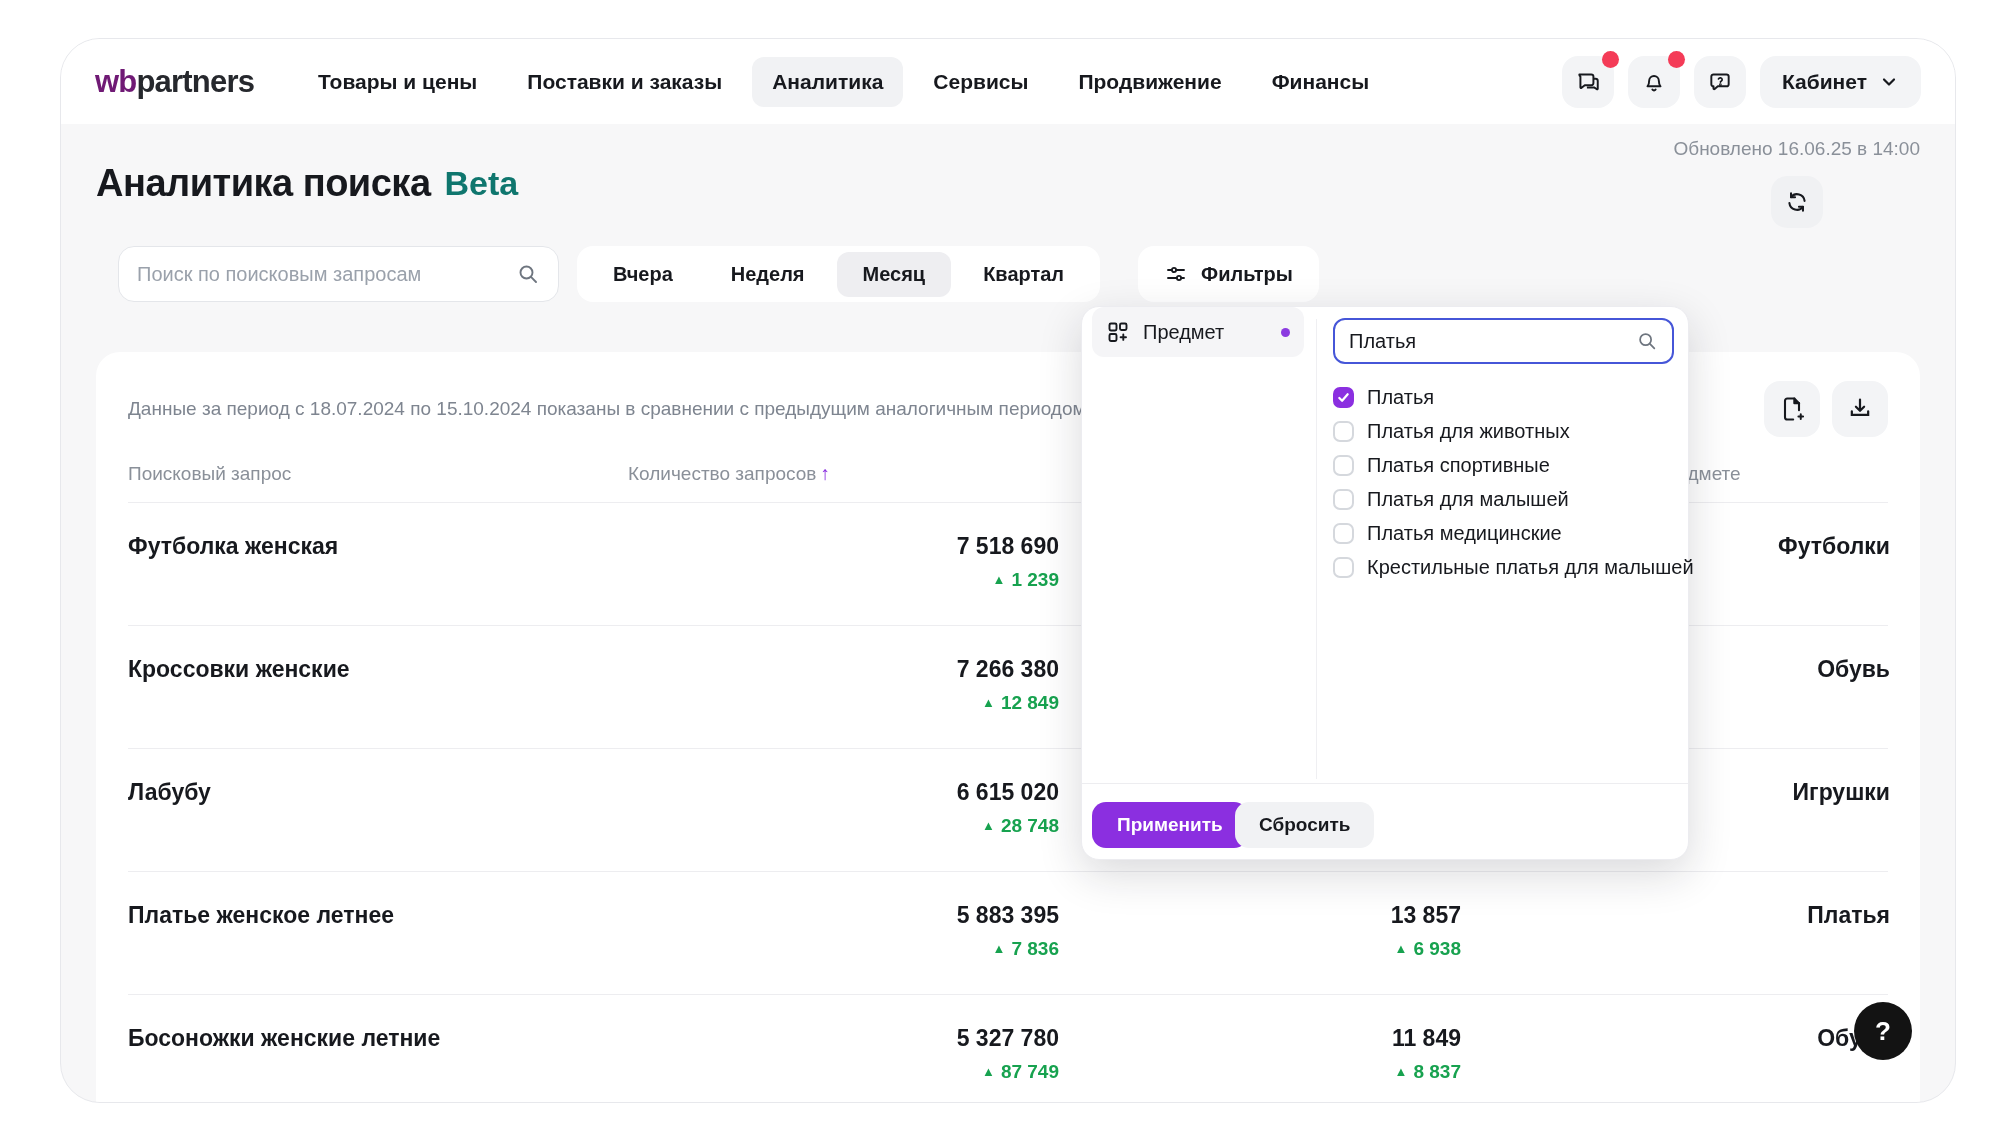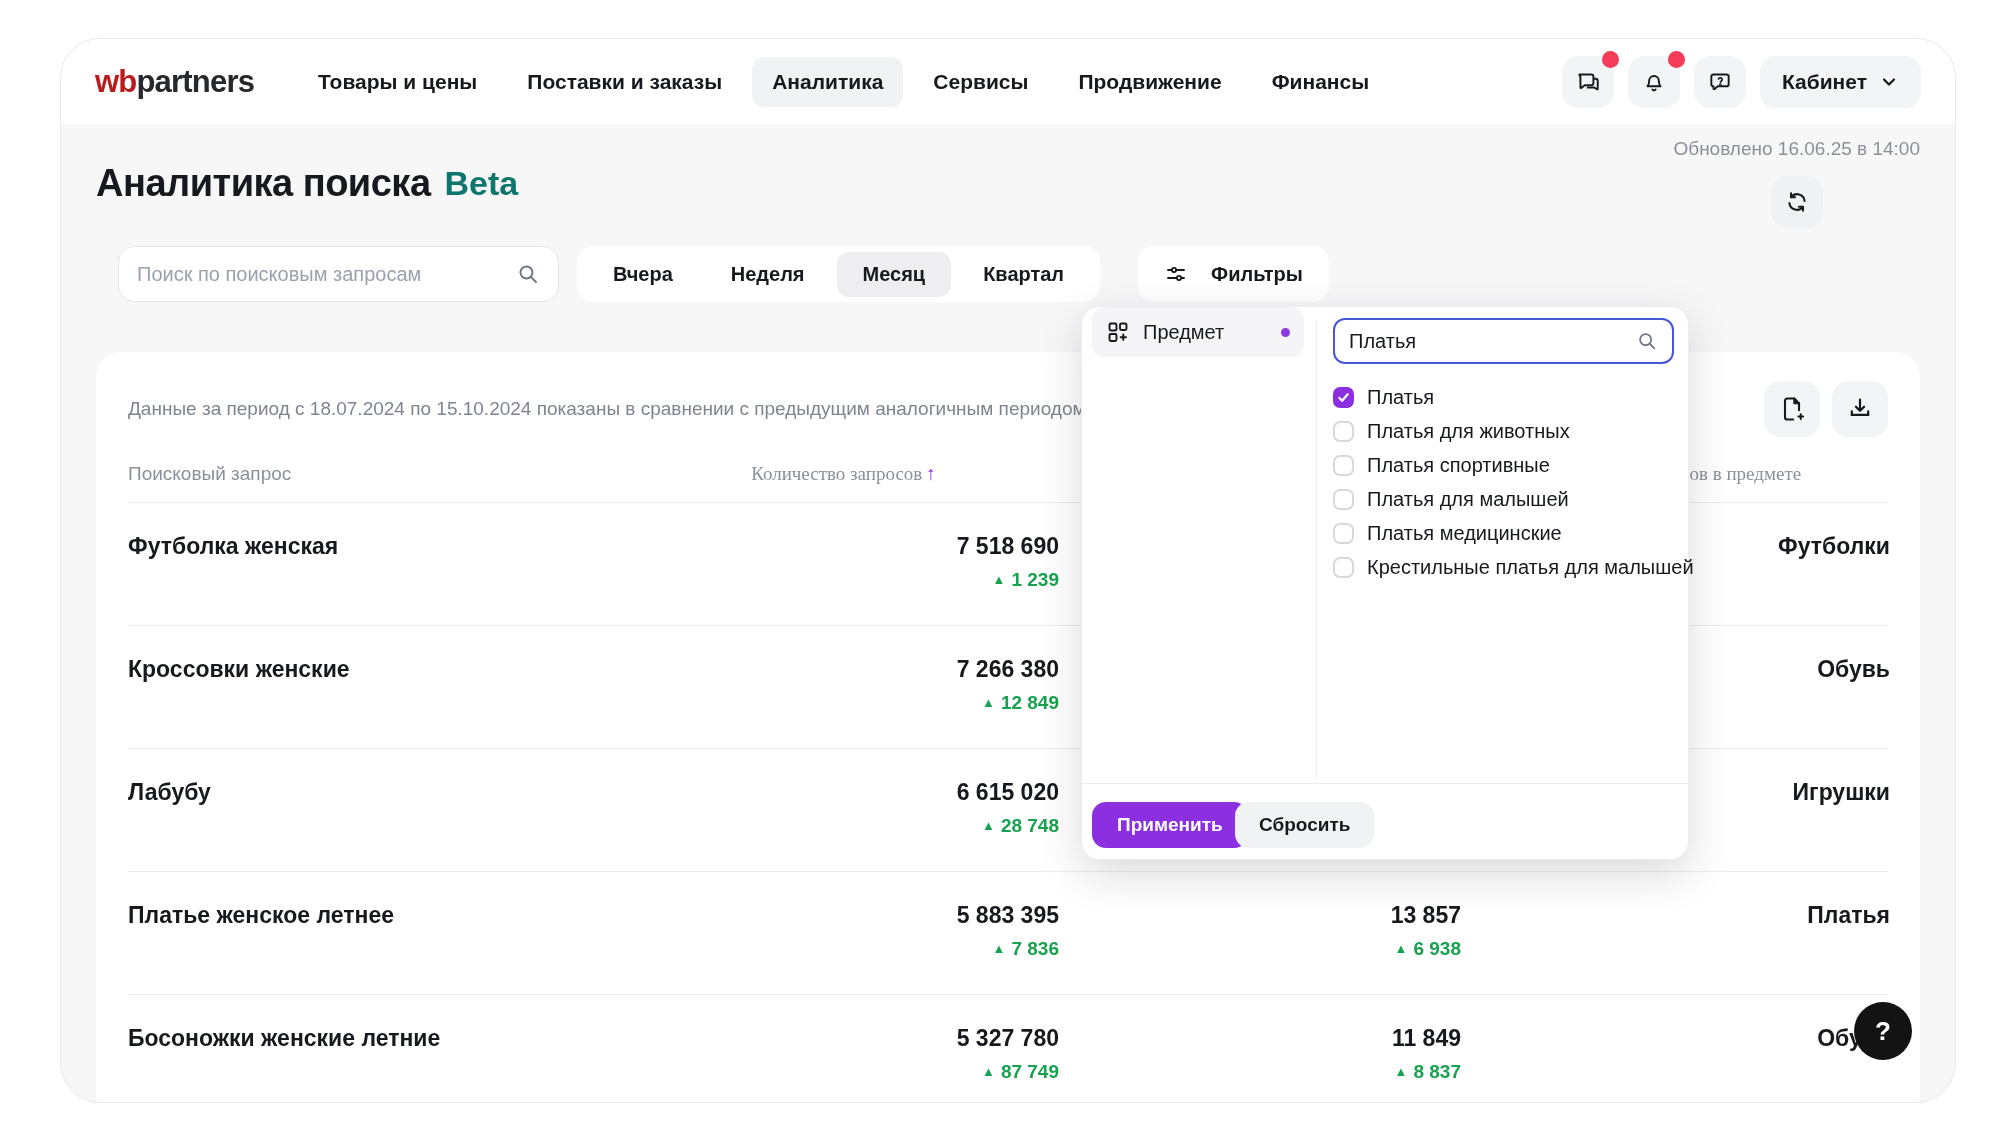--- a/index.html
+++ b/index.html
@@ -3,21 +3,21 @@
 <meta charset="utf-8">
 <style>
   * { margin:0; padding:0; box-sizing:border-box; }
   html,body { width:2016px; height:1146px; background:#fff; font-family:"Liberation Sans", sans-serif; color:#17191e; }
   .window { position:absolute; left:60px; top:38px; width:1896px; height:1065px; background:#f7f7f8;
             border:1px solid #e7e8ec; border-radius:40px; overflow:hidden; }
 
   
   .topnav { height:85px; background:#fff; display:flex; align-items:center; padding:0 34px; }
   .logo { font-size:31px; font-weight:700; letter-spacing:-0.8px; margin-right:44px; white-space:nowrap; }
-  .logo .wb { color:#b91c1c; } .logo .partners { color:#26282d; }
+  .logo .wb { color:#701a75; } .logo .partners { color:#26282d; }
   .nav-items { display:flex; align-items:center; gap:10px; }
   .nav-item { padding:13px 20px; font-size:21px; font-weight:600; border-radius:12px; cursor:pointer; white-space:nowrap; }
   .nav-item.active { background:#f1f2f4; }
   .nav-right { margin-left:auto; display:flex; align-items:center; gap:14px; }
   .icon-btn { width:52px; height:52px; border-radius:16px; background:#f3f4f6; display:flex; align-items:center; justify-content:center; position:relative; cursor:pointer; }
   .dot-badge { position:absolute; top:-5px; right:-5px; width:17px; height:17px; border-radius:50%; background:#f43b57; }
   .cabinet { height:52px; border-radius:16px; background:#f3f4f6; padding:0 22px; font-size:21px; font-weight:600; display:flex; align-items:center; gap:12px; cursor:pointer; }
 
   
   .content { padding:0 35px; position:relative; }
@@ -28,33 +28,33 @@
   .updated { font-size:19px; color:#8a9099; }
   .refresh-btn { width:52px; height:52px; border-radius:16px; background:#f0f1f3; display:flex; align-items:center; justify-content:center; cursor:pointer; }
 
   .controls-row { margin-top:40px; display:flex; align-items:center;padding-left:22px; }
   .search-box { width:441px; height:56px; background:#fff; border:1px solid #e4e6ea; border-radius:16px; display:flex; align-items:center; padding:0 18px; }
   .search-box input { flex:1; border:none; outline:none; font-size:20px; font-family:inherit; color:#17191e; background:transparent; }
   .search-box input::placeholder { color:#9aa1ab; }
   .tabs { margin-left:18px; height:56px; background:#fff; border-radius:16px; display:flex; align-items:center; padding:0 10px; gap:6px; }
   .tab { padding:11px 26px; font-size:20px; font-weight:600; border-radius:12px; cursor:pointer; white-space:nowrap; }
   .tab.active { background:#eeeef1; }
-  .filters-btn { margin-left:38px; height:56px; background:#fff; border-radius:16px; padding:0 26px; display:flex; align-items:center; gap:23px; font-size:20px; font-weight:600; cursor:pointer; }
+  .filters-btn { margin-left:38px; height:56px; background:#fff; border-radius:16px; padding:0 26px; display:flex; align-items:center; gap:13px; font-size:20px; font-weight:600; cursor:pointer; }
 
   
   .card { margin-top:50px; background:#fff; border-radius:24px 24px 0 0; height:753px; padding:0 32px; overflow:hidden; }
   .card-head { display:flex; align-items:center; padding-top:19px; height:94px; }
   .period-info { flex:1; font-size:19px; color:#7e8590; white-space:nowrap; overflow:hidden; }
   .export-btns { display:flex; gap:12px; }
   .export-btn { width:56px; height:56px; border-radius:16px; background:#f3f4f6; display:flex; align-items:center; justify-content:center; cursor:pointer; }
 
   .tgrid { display:grid; grid-template-columns:500px 431px 402px 429px; }
   .thead { height:57px; align-items:center; border-bottom:1px solid #ededf0; }
   .th { font-size:19px; color:#8a9099; white-space:nowrap; }
-  .th.right { text-align:center;font-family:Liberation Serif, serif; }
+  .th.right { text-align:left; }
   .sort-arrow { color:#8b2fe0; font-weight:700; margin-left:4px; }
   .trow { height:123px; border-bottom:1px solid #ededf0; padding-top:30px; align-items:start; }
   .trow:last-child { border-bottom:none; }
   .q-name { font-size:23px; font-weight:600; }
   .vcell { text-align:right; }
   .vnum { font-size:23px; font-weight:700; white-space:nowrap; }
   .vdelta { margin-top:9px; font-size:19px; font-weight:600; color:#17a24f; white-space:nowrap; }
   .vdelta .tri { font-size:13px; margin-right:6px; position:relative; top:-2px; }
   .item-name { font-size:23px; font-weight:600; text-align:right; }
 

